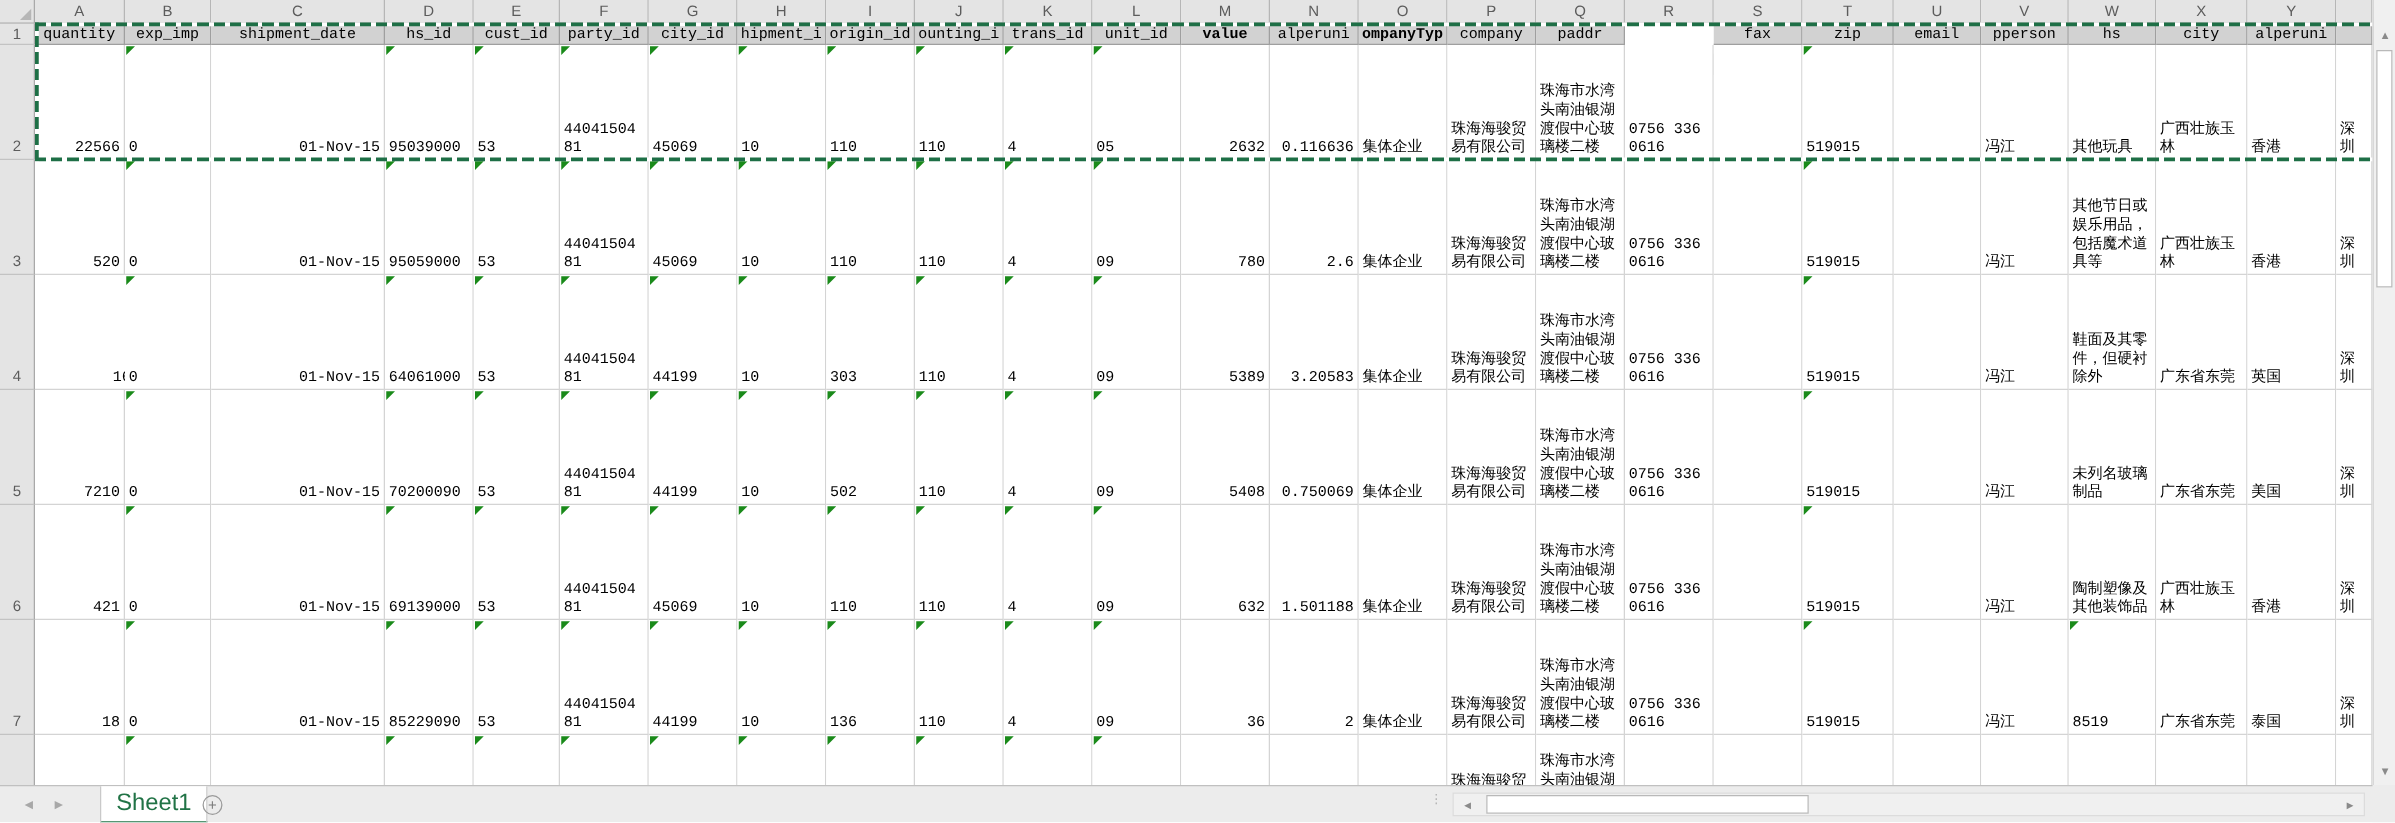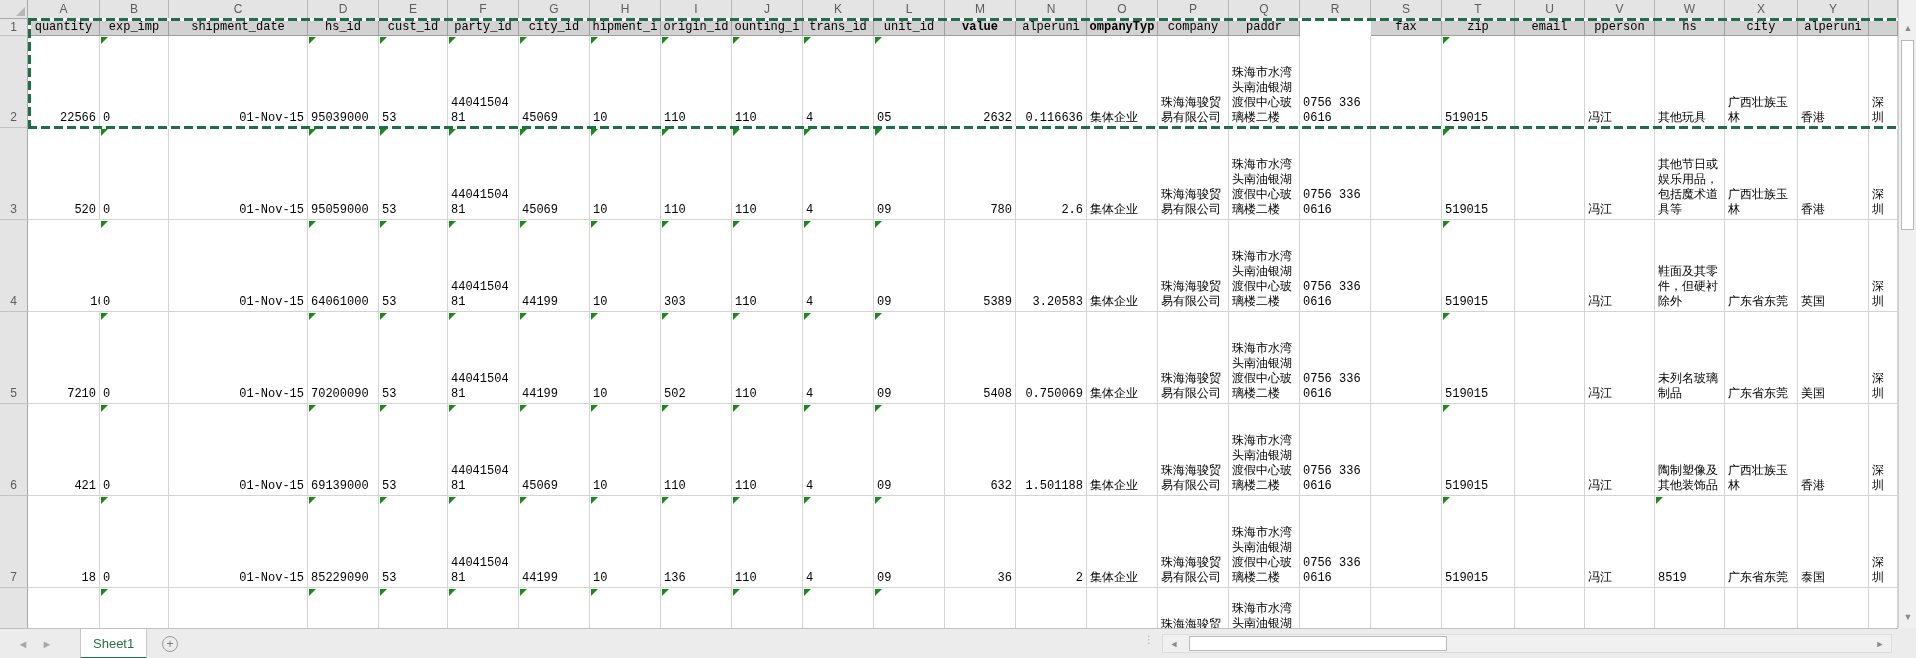--- a/index.html
+++ b/index.html
@@ -35,21 +35,21 @@
   .ants-v{position:absolute;width:3px;z-index:5;
         background:repeating-linear-gradient(0deg,#1e6f46 0 9px,#ffffff 9px 13px);}
   
   .tabbar{position:absolute;left:0;top:628px;width:1916px;height:30px;background:#ececec;
           border-top:1px solid #c0c0c0;box-sizing:border-box;}
   .navarrow{position:absolute;top:0;height:30px;width:22px;display:flex;align-items:center;
           justify-content:center;color:#a8a8a8;font-size:11px;}
   .sheettab{position:absolute;left:80px;top:0;height:30px;min-width:62px;background:#ffffff;
           border-left:1px solid #c9c9c9;border-right:1px solid #c9c9c9;border-bottom:2px solid #217346;
           box-sizing:border-box;display:flex;align-items:center;justify-content:center;
-          color:#217346;font-size:13px;padding:0 12px;}
+          color:#217346;font-size:19px;padding:0 12px;}
   .addsheet{position:absolute;left:162px;top:7px;width:16px;height:16px;border:1px solid #9a9a9a;
           border-radius:50%;color:#7a7a7a;font-size:12px;line-height:14px;text-align:center;box-sizing:border-box;}
   .splitdots{position:absolute;left:1144px;top:8px;color:#b0b0b0;font-size:10px;letter-spacing:0;line-height:5px;}
   .hscroll{position:absolute;left:1162px;top:5px;width:730px;height:19px;background:#f0f0f0;
           border:1px solid #dcdcdc;box-sizing:border-box;}
   .hthumb{position:absolute;left:26px;top:1px;width:258px;height:15px;background:#ffffff;border:1px solid #b9b9b9;box-sizing:border-box;}
   .sbtn{position:absolute;top:0;width:22px;height:17px;display:flex;align-items:center;justify-content:center;
         color:#8a8a8a;font-size:9px;}
   .vscroll{position:absolute;left:1898px;top:0;width:18px;height:628px;background:#f0f0f0;
           border-left:1px solid #d0d0d0;box-sizing:border-box;}

